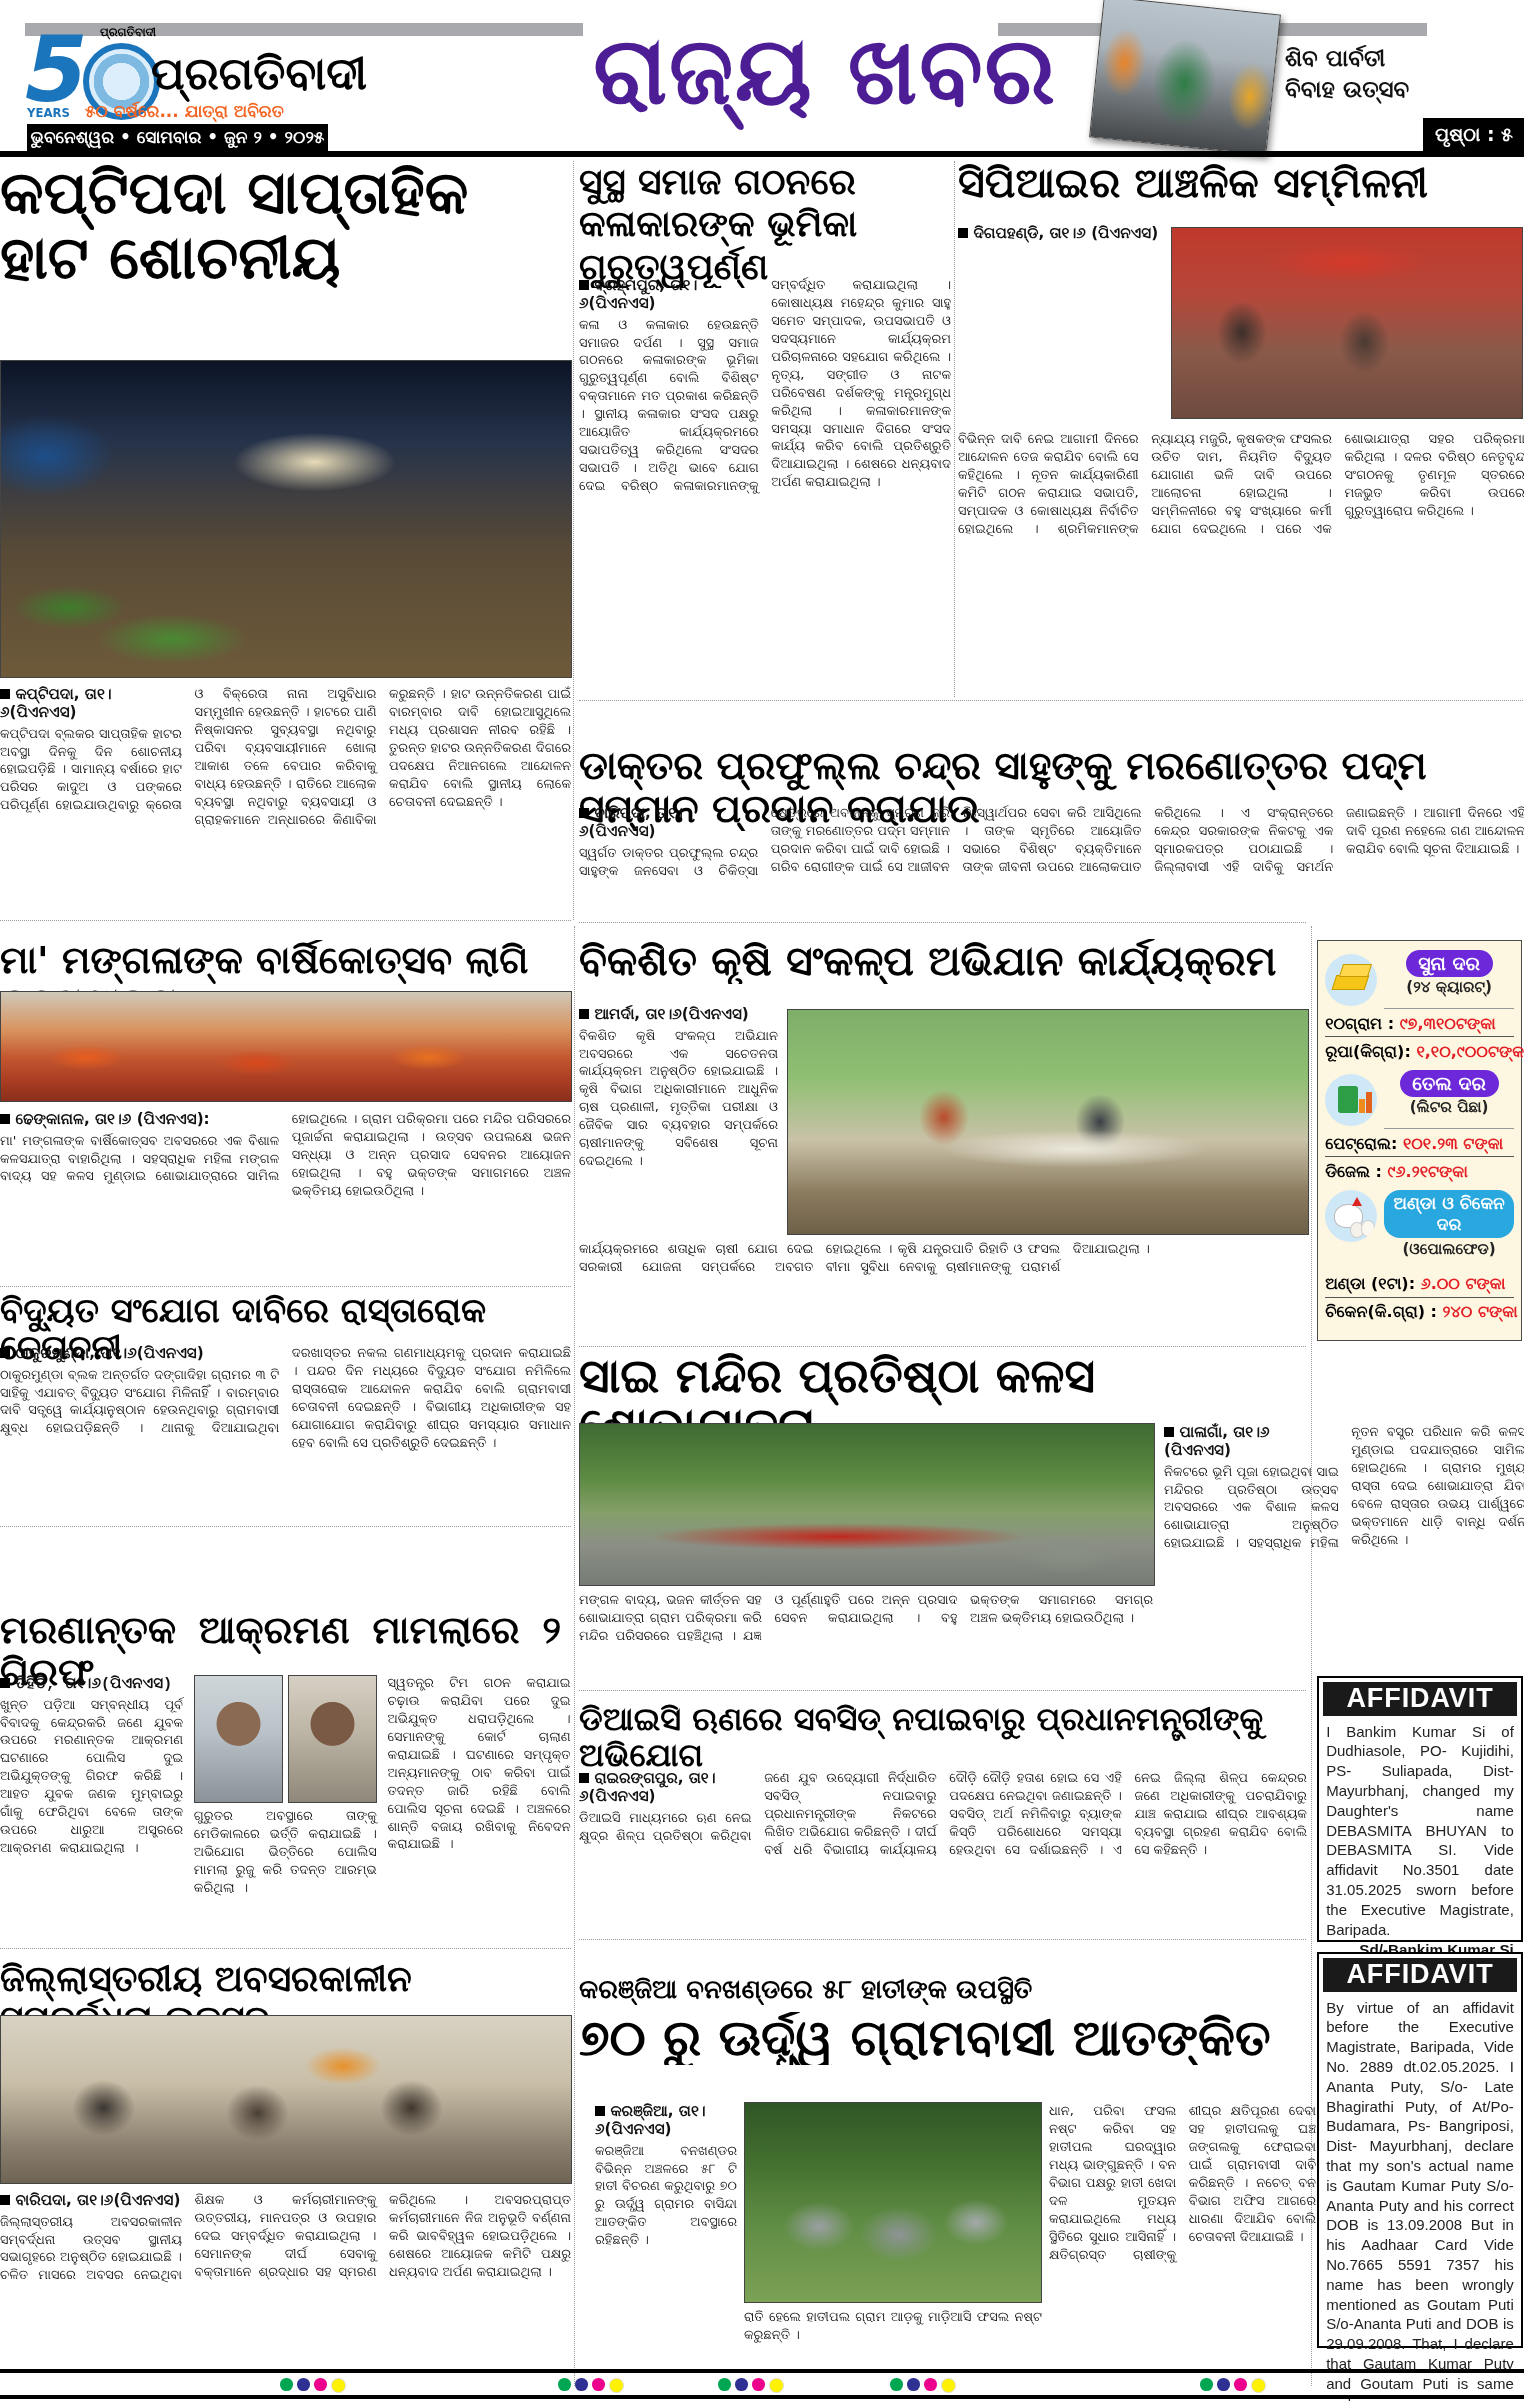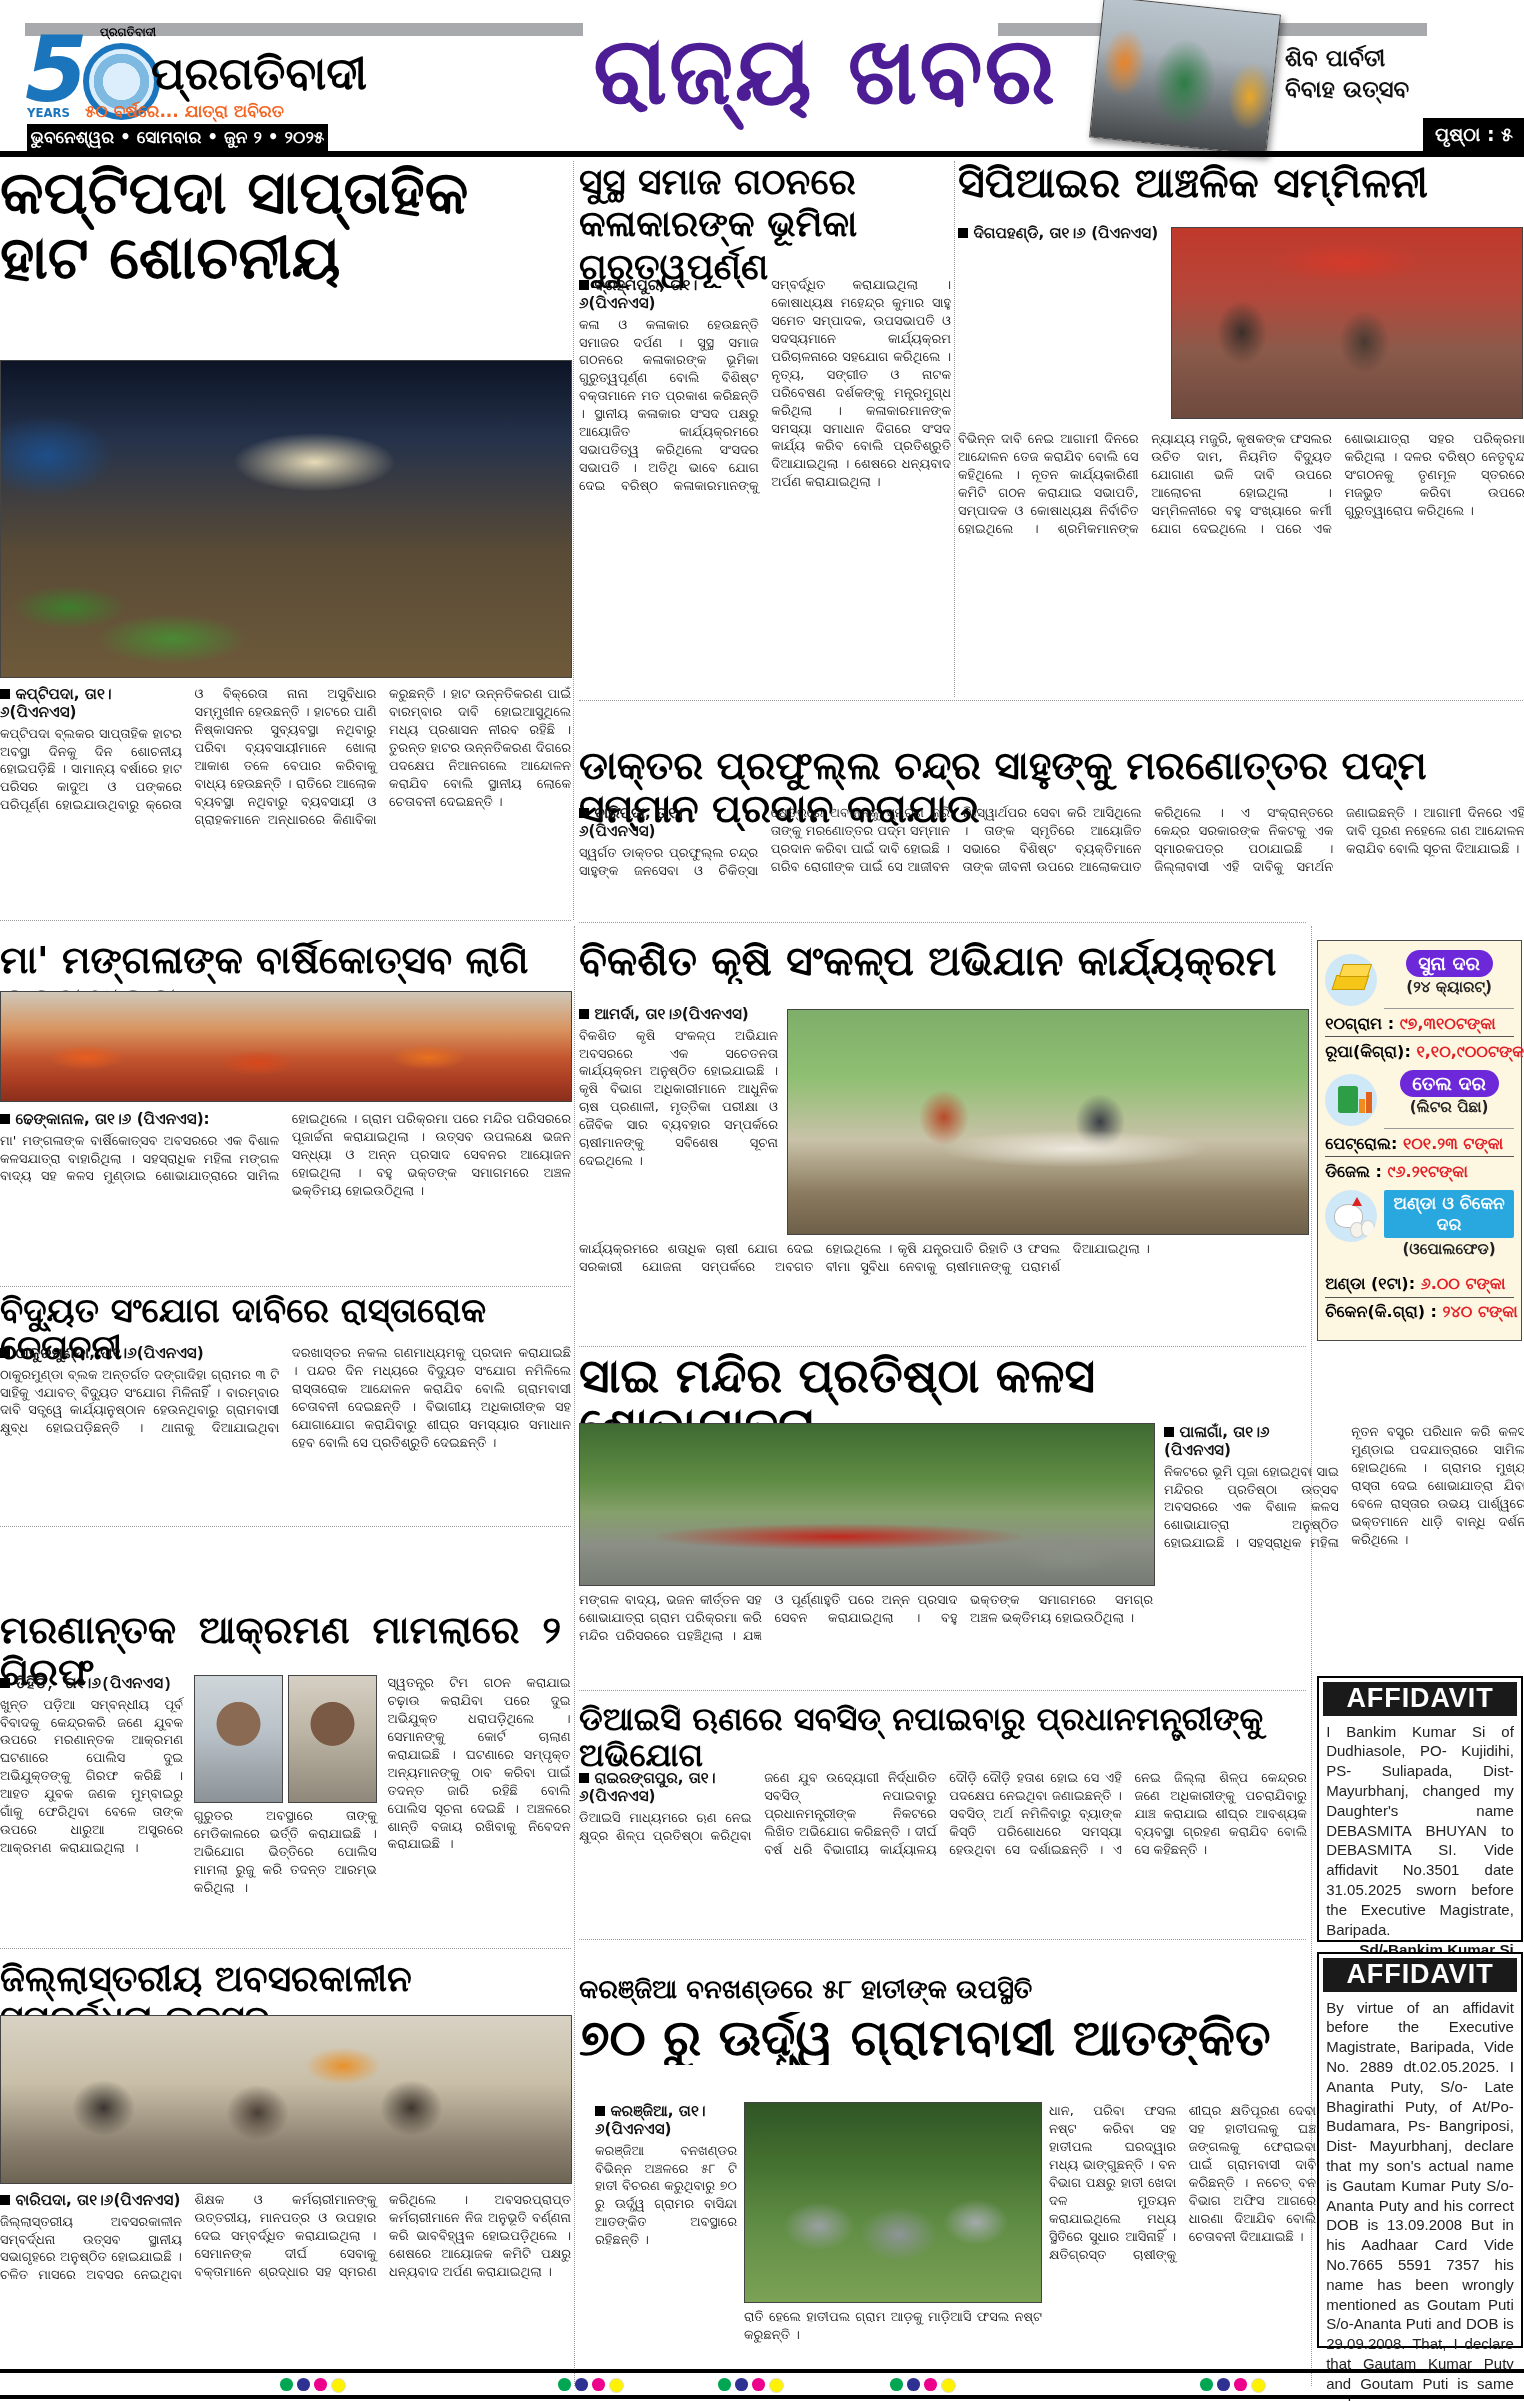--- a/index.html
+++ b/index.html
@@ -57,21 +57,21 @@
   .rsep{border-top:1.3px solid #555;margin-top:3.6px;}
   .gold1{position:absolute;left:9px;top:21.5px;width:30.5px;height:12.6px;background:#f5c518;transform:skewX(-18deg);border:0.9px solid #c79a00;}
   .gold2{position:absolute;left:16px;top:10.8px;width:27px;height:10.8px;background:#ffd84d;transform:skewX(-18deg);border:0.9px solid #c79a00;}
   .pump{position:absolute;left:12.6px;top:12.6px;width:20px;height:27px;background:#2e9e46;border-radius:2.7px;}
   .pumpbar1{position:absolute;left:34px;top:25px;width:6.3px;height:14.4px;background:#f08c1e;}
   .pumpbar2{position:absolute;left:41px;top:18px;width:6.3px;height:21.5px;background:#e2611c;}
   .hen{position:absolute;left:9px;top:14.4px;width:27px;height:21.5px;background:#fff;border-radius:50% 50% 40% 40%;border:0.9px solid #bbb;}
   .comb{position:absolute;left:27px;top:7.2px;width:0;height:0;border-left:5.4px solid transparent;border-right:5.4px solid transparent;border-bottom:9px solid #d22;}
   .egg1{position:absolute;left:25px;top:32px;width:11.7px;height:14.4px;background:#f5f2ea;border-radius:50%;border:0.9px solid #ccc;}
   .egg2{position:absolute;left:36px;top:30.5px;width:11.7px;height:14.4px;background:#fbf8f0;border-radius:50%;border:0.9px solid #ccc;}
-  .eggbox{background:#29a8e0;color:#fff;font-weight:bold;font-size:17px;border-radius:2px;
+  .eggbox{background:#29a8e0;color:#fff;font-weight:bold;font-size:17px;border-radius:16px;
           padding:2.7px 9px;line-height:1.25;text-align:center;}
   
   .aff{position:absolute;left:1317px;width:206px;border:2.2px solid #000;background:#fff;
        font-family:"Liberation Sans",sans-serif;box-sizing:border-box;}
   .afftitle{background:#1a1a1a;color:#fff;font-weight:bold;font-size:27px;text-align:center;
             letter-spacing:0.9px;padding:1.8px 0;margin:3.6px;}
   .affbody{font-size:15px;line-height:1.32;text-align:justify;padding:1.8px 7.2px;color:#222;}
   .affsign{font-size:15.2px;font-weight:bold;text-align:right;padding:0 7.2px 5.4px;}
   
   .botrule{position:absolute;left:0;top:2369px;width:1525px;height:3.6px;background:#000;}

